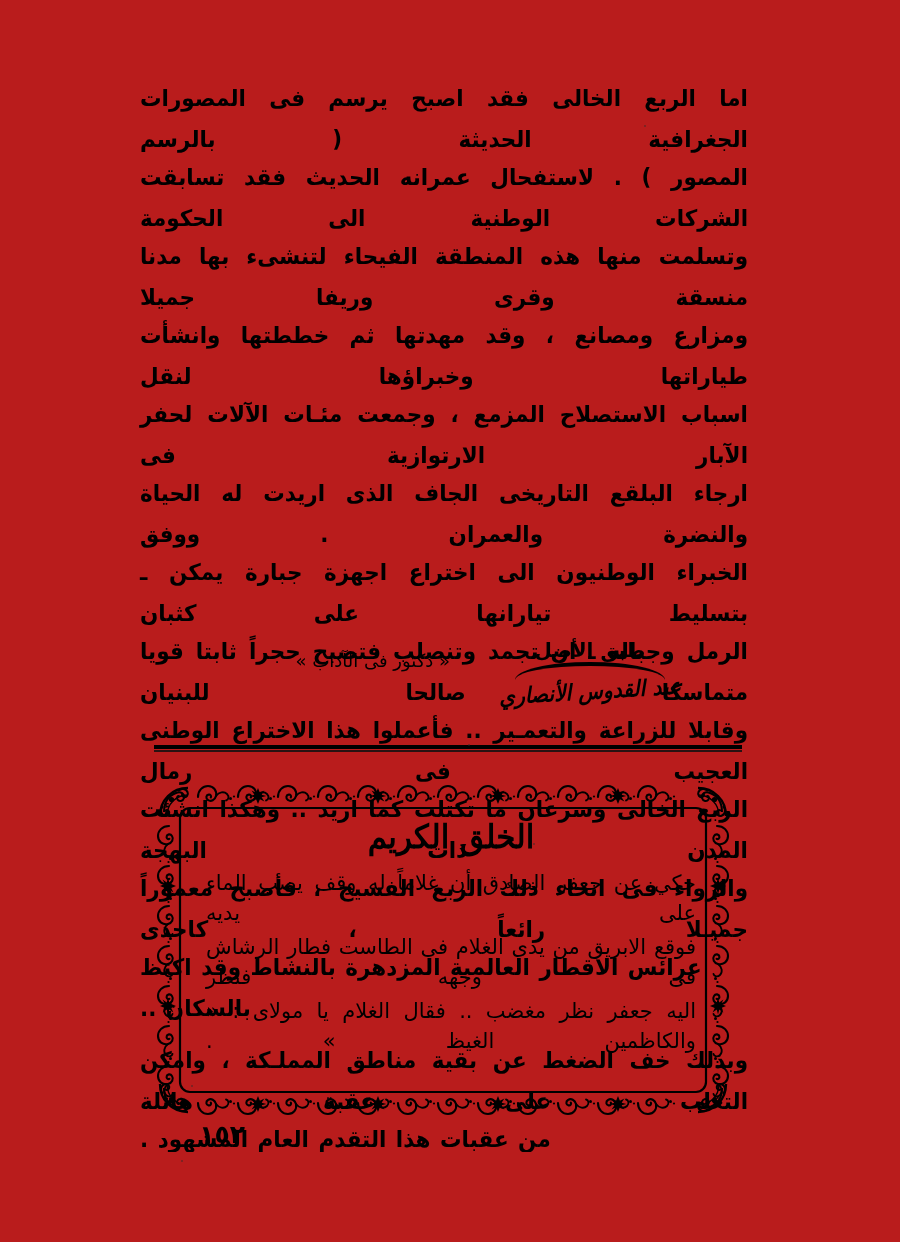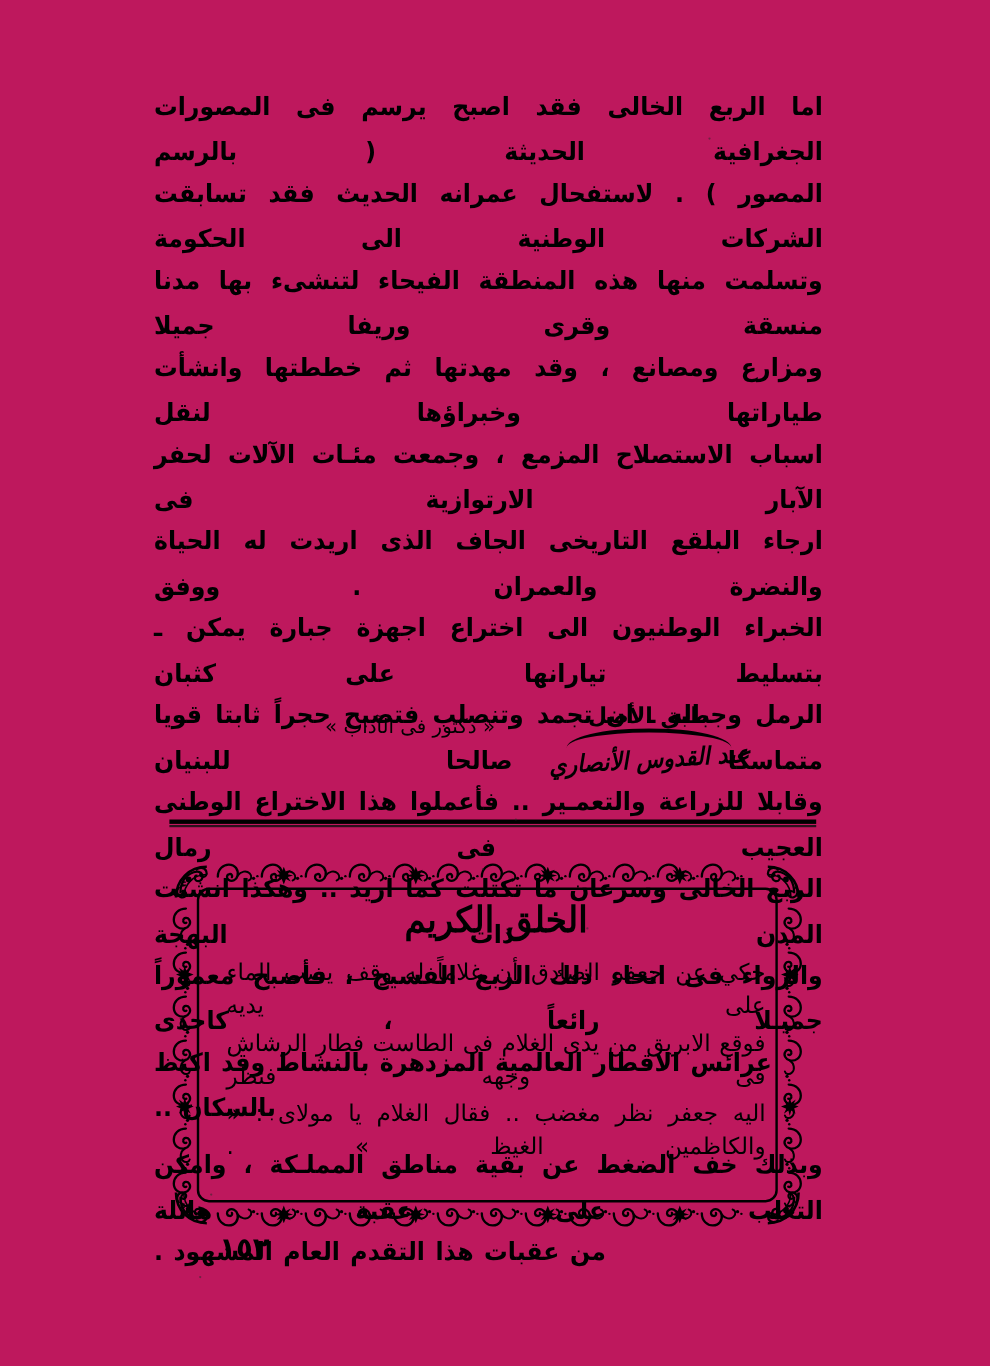--- a/index.html
+++ b/index.html
@@ -13,21 +13,21 @@
     height: 1242px;
     position: relative;
     overflow: hidden;
     font-family: "DejaVu Sans", "Liberation Sans", sans-serif;
     color: #000000;
   }
 
   .page {
     position: absolute;
     inset: 0;
-    background: #be185d;
+    background: #b91c1c;
   }
 
   
   .article {
     position: absolute;
     top: 78px;
     right: 152px;
     left: 140px;
     direction: rtl;
     text-align: justify;

